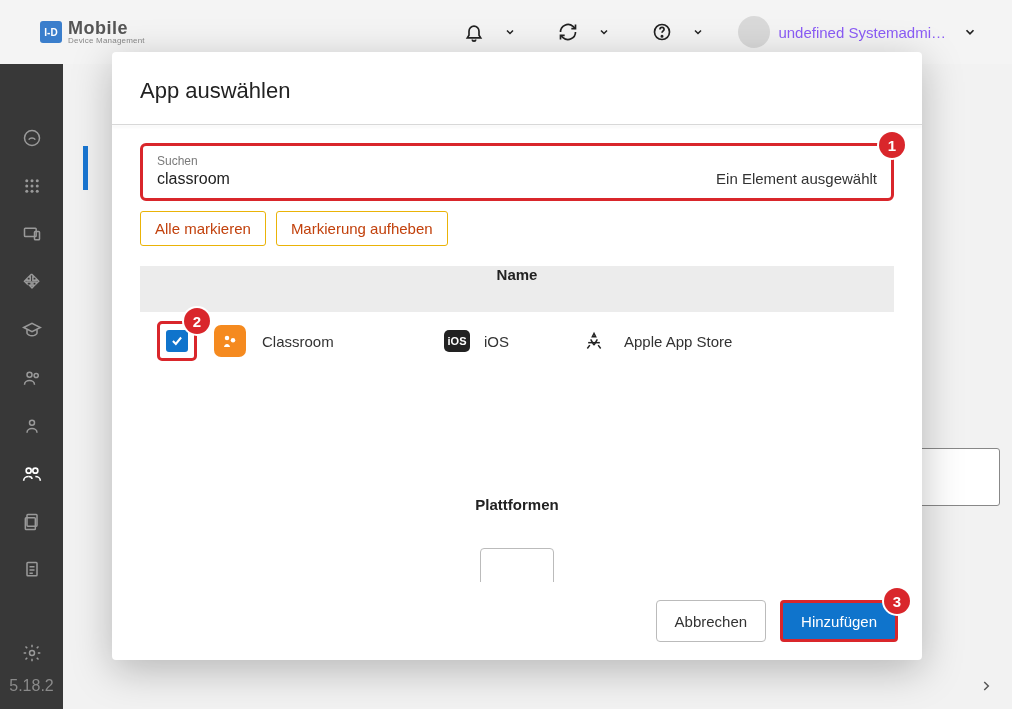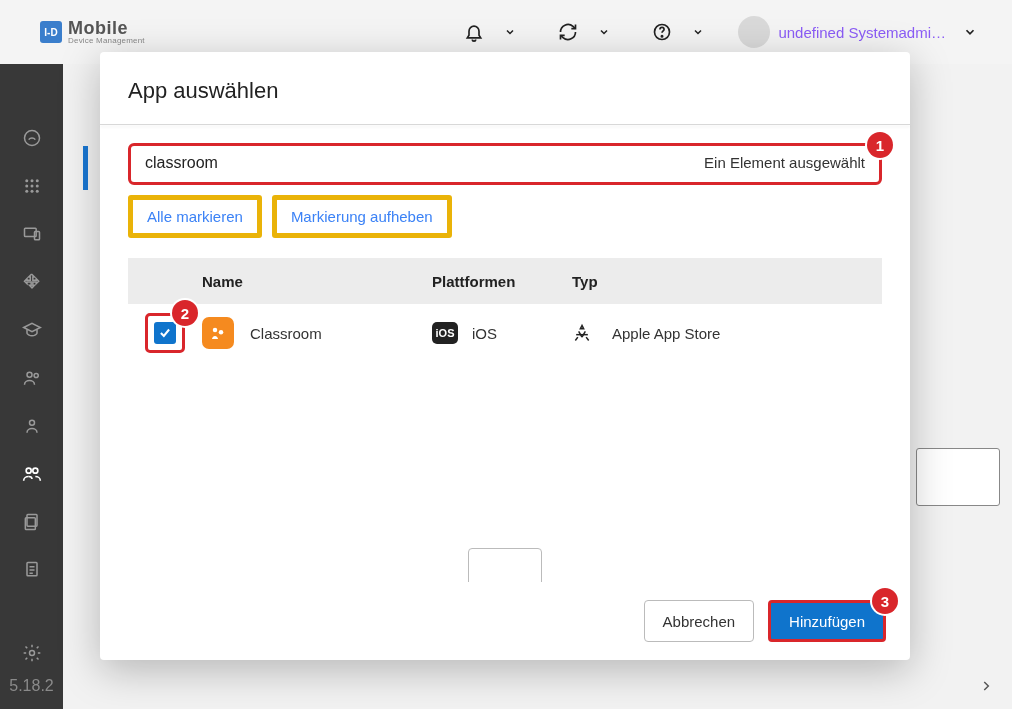--- a/index.html
+++ b/index.html
@@ -84,21 +84,21 @@
   .bg-chev {
     width:28px; height:28px; display:flex; align-items:center; justify-content:center;
     color:#555;
   }
 
   
   .modal-backdrop {
     position:absolute; inset:0; background:transparent;
   }
   .modal {
-    position:absolute; left:100px; top:52px; width:810px; height:608px;
+    position:absolute; left:112px; top:52px; width:810px; height:608px;
     background:#fff; border-radius:4px;
     box-shadow: 0 10px 40px rgba(0,0,0,0.25);
     display:flex; flex-direction:column;
   }
   .modal-header {
     padding:26px 28px 20px 28px;
   }
   .modal-title { font-size:22px; color:#222; }
   .modal-divider { height:1px; background:#d8d8d8; margin:0 0 0 0; box-shadow: 0 2px 3px rgba(0,0,0,0.08);}
   .modal-body { padding:18px 28px 10px 28px; flex:1; overflow:hidden; position:relative;}
@@ -115,27 +115,27 @@
   .callout {
     position:absolute; width:26px; height:26px; border-radius:50%;
     background:#d9262b; color:#fff; font-weight:700; font-size:15px;
     display:flex; align-items:center; justify-content:center;
     box-shadow: 0 0 0 2px #fff;
     z-index:5;
   }
   .callout.c1 { top:-14px; right:-14px; }
   .select-btns { display:flex; gap:10px; margin-top:6px; margin-bottom:20px;}
   .sel-btn {
-    border:5px solid #eab308; background:#fff; color:#3b82f6; font-size:15px;
+    border:1px solid #eab308; background:#fff; color:#c2410c; font-size:15px;
     padding:8px 14px; border-radius:3px; cursor:pointer;
   }
   .table { width:100%; }
   .thead {
     display:flex; background:#ececec; height:46px; align-items:center;
-    font-weight:600; color:#222; font-size:15px;
+    font-weight:600; color:#222; font-size:15px;flex-direction:column;
   }
   .col-check { width:74px; display:flex; justify-content:center; }
   .col-name { flex:0 0 230px; }
   .col-plat { flex:0 0 140px; }
   .col-type { flex:1; }
   .trow {
     display:flex; align-items:center; height:58px; font-size:15px; color:#333;
   }
   .check-outer {
     border:3px solid #d9262b; border-radius:5px; padding:6px; position:relative;
@@ -342,20 +342,21 @@
 <div class="modal-backdrop">
   <div class="modal">
     <div class="modal-header">
       <div class="modal-title">App auswählen</div>
     </div>
     <div class="modal-divider"></div>
 
     <div class="modal-body">
       <div class="search-wrap">
         <span class="callout c1">1</span>
+        <div class="search-label">Suchen</div>
         <div class="search-row">
           <input class="search-input" value="classroom" style="">
           <span class="sel-count">Ein Element ausgewählt</span>
         </div>
       </div>
 
       <div class="select-btns">
         <button class="sel-btn">Alle markieren</button>
         <button class="sel-btn">Markierung aufheben</button>
       </div>

